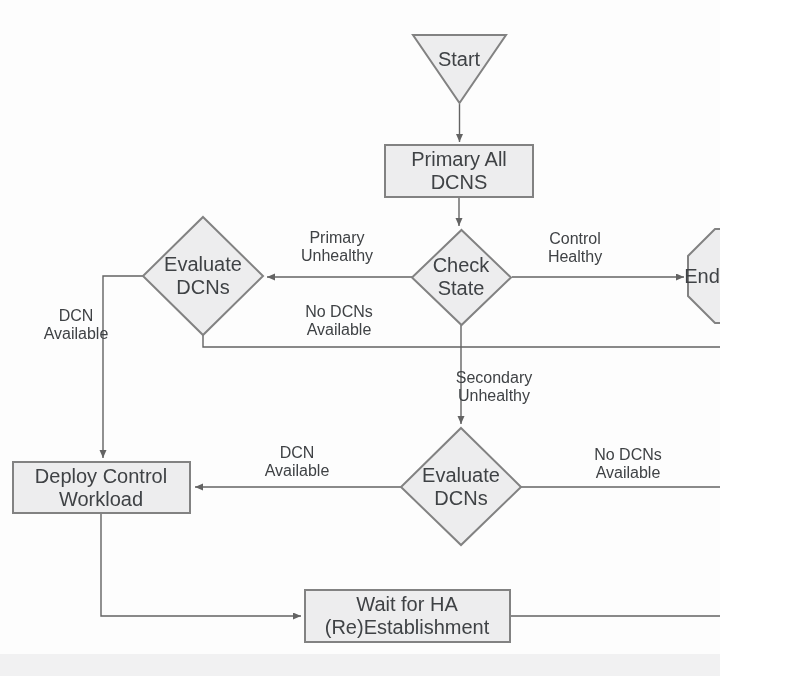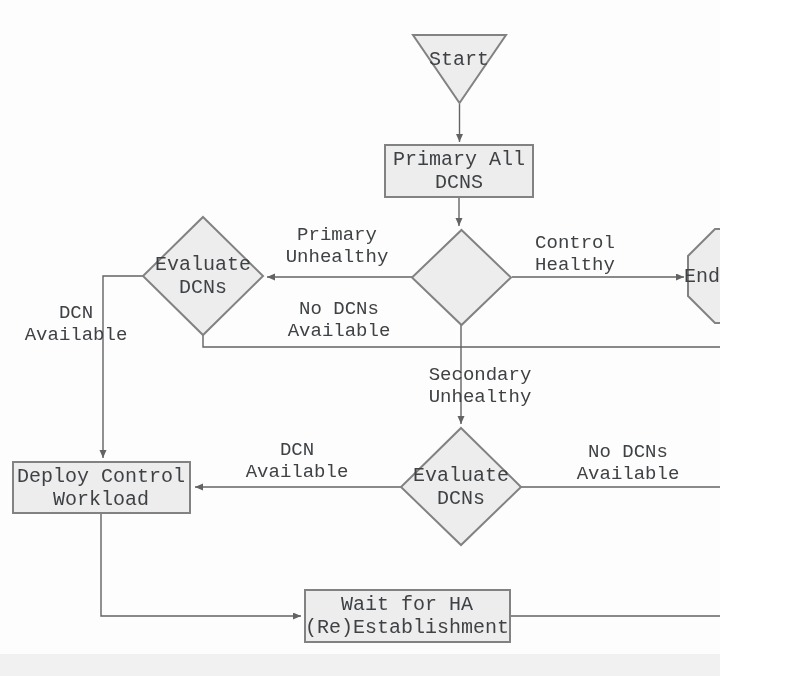--- a/index.html
+++ b/index.html
@@ -6,21 +6,21 @@
     margin: 0;
     padding: 0;
     background: #ffffff;
   }
   #canvas {
     position: relative;
     width: 720px;
     height: 676px;
     background: var(--canvas-bg, #fdfdfd);
     overflow: hidden;
-    font-family: Liberation Mono, monospace;
+    font-family: Liberation Sans, sans-serif;
   }
   #diagram-svg {
     position: absolute;
     left: 0;
     top: 0;
   }
   .shape {
     fill: var(--node-fill, #ededed);
     stroke: var(--node-stroke, #828282);
     stroke-width: 2;
@@ -32,21 +32,21 @@
   }
   .lbl {
     position: absolute;
     transform: translate(-50%, -50%);
     white-space: pre-line;
     text-align: center;
     color: var(--text, #3f4245);
     line-height: 1.15;
   }
   .node-lbl  { font-size: 20px; }
-  .edge-lbl  { font-size: 19px; }
+  .edge-lbl  { font-size: 16px; }
   #footer-band {
     position: absolute;
     left: 0;
     bottom: 0;
     width: 100%;
     height: 22px;
     background: var(--footer-band, #f1f1f2);
   }
 </style>
 </head>
@@ -79,37 +79,39 @@
     <polygon class="shape" points="203,217 263,276 203,335 143,276"></polygon>
     <polygon class="shape" points="715,229 755,229 782,256 782,296 755,323 715,323 688,296 688,256"></polygon>
     <polygon class="shape" points="461,428 521,487 461,545 401,487"></polygon>
     <rect class="shape" x="13" y="462" width="177" height="51"></rect>
     <rect class="shape" x="305" y="590" width="205" height="52"></rect>
   </svg>
 
   <div class="lbl node-lbl" style="left:459px; top:59px;">Start</div>
   <div class="lbl node-lbl" style="left:459px; top:171px;">Primary All
 DCNS</div>
+  <div class="lbl node-lbl" style="left:461px; top:277px;">Check
+State</div>
   <div class="lbl node-lbl" style="left:203px; top:276px;">Evaluate
 DCNs</div>
   <div class="lbl node-lbl" style="left:702px; top:276px;">End</div>
   <div class="lbl node-lbl" style="left:461px; top:487px;">Evaluate
 DCNs</div>
   <div class="lbl node-lbl" style="left:407px; top:616px;">Wait for HA
 (Re)Establishment</div>
   <div class="lbl node-lbl" style="left:101px; top:488px;">Deploy Control
 Workload</div>
 
   <div class="lbl edge-lbl" style="left:337px; top:247px;">Primary
 Unhealthy</div>
-  <div class="lbl edge-lbl" style="left:575px; top:248px;margin-top:7px;">Control
+  <div class="lbl edge-lbl" style="left:575px; top:248px;">Control
 Healthy</div>
   <div class="lbl edge-lbl" style="left:339px; top:321px;">No DCNs
 Available</div>
-  <div class="lbl edge-lbl" style="left:480px; top:387px;">Secondary
+  <div class="lbl edge-lbl" style="left:494px; top:387px;">Secondary
 Unhealthy</div>
   <div class="lbl edge-lbl" style="left:76px; top:325px;">DCN
 Available</div>
   <div class="lbl edge-lbl" style="left:297px; top:462px;">DCN
 Available</div>
   <div class="lbl edge-lbl" style="left:628px; top:464px;">No DCNs
 Available</div>
 
   <div id="footer-band"></div>
 </div>

